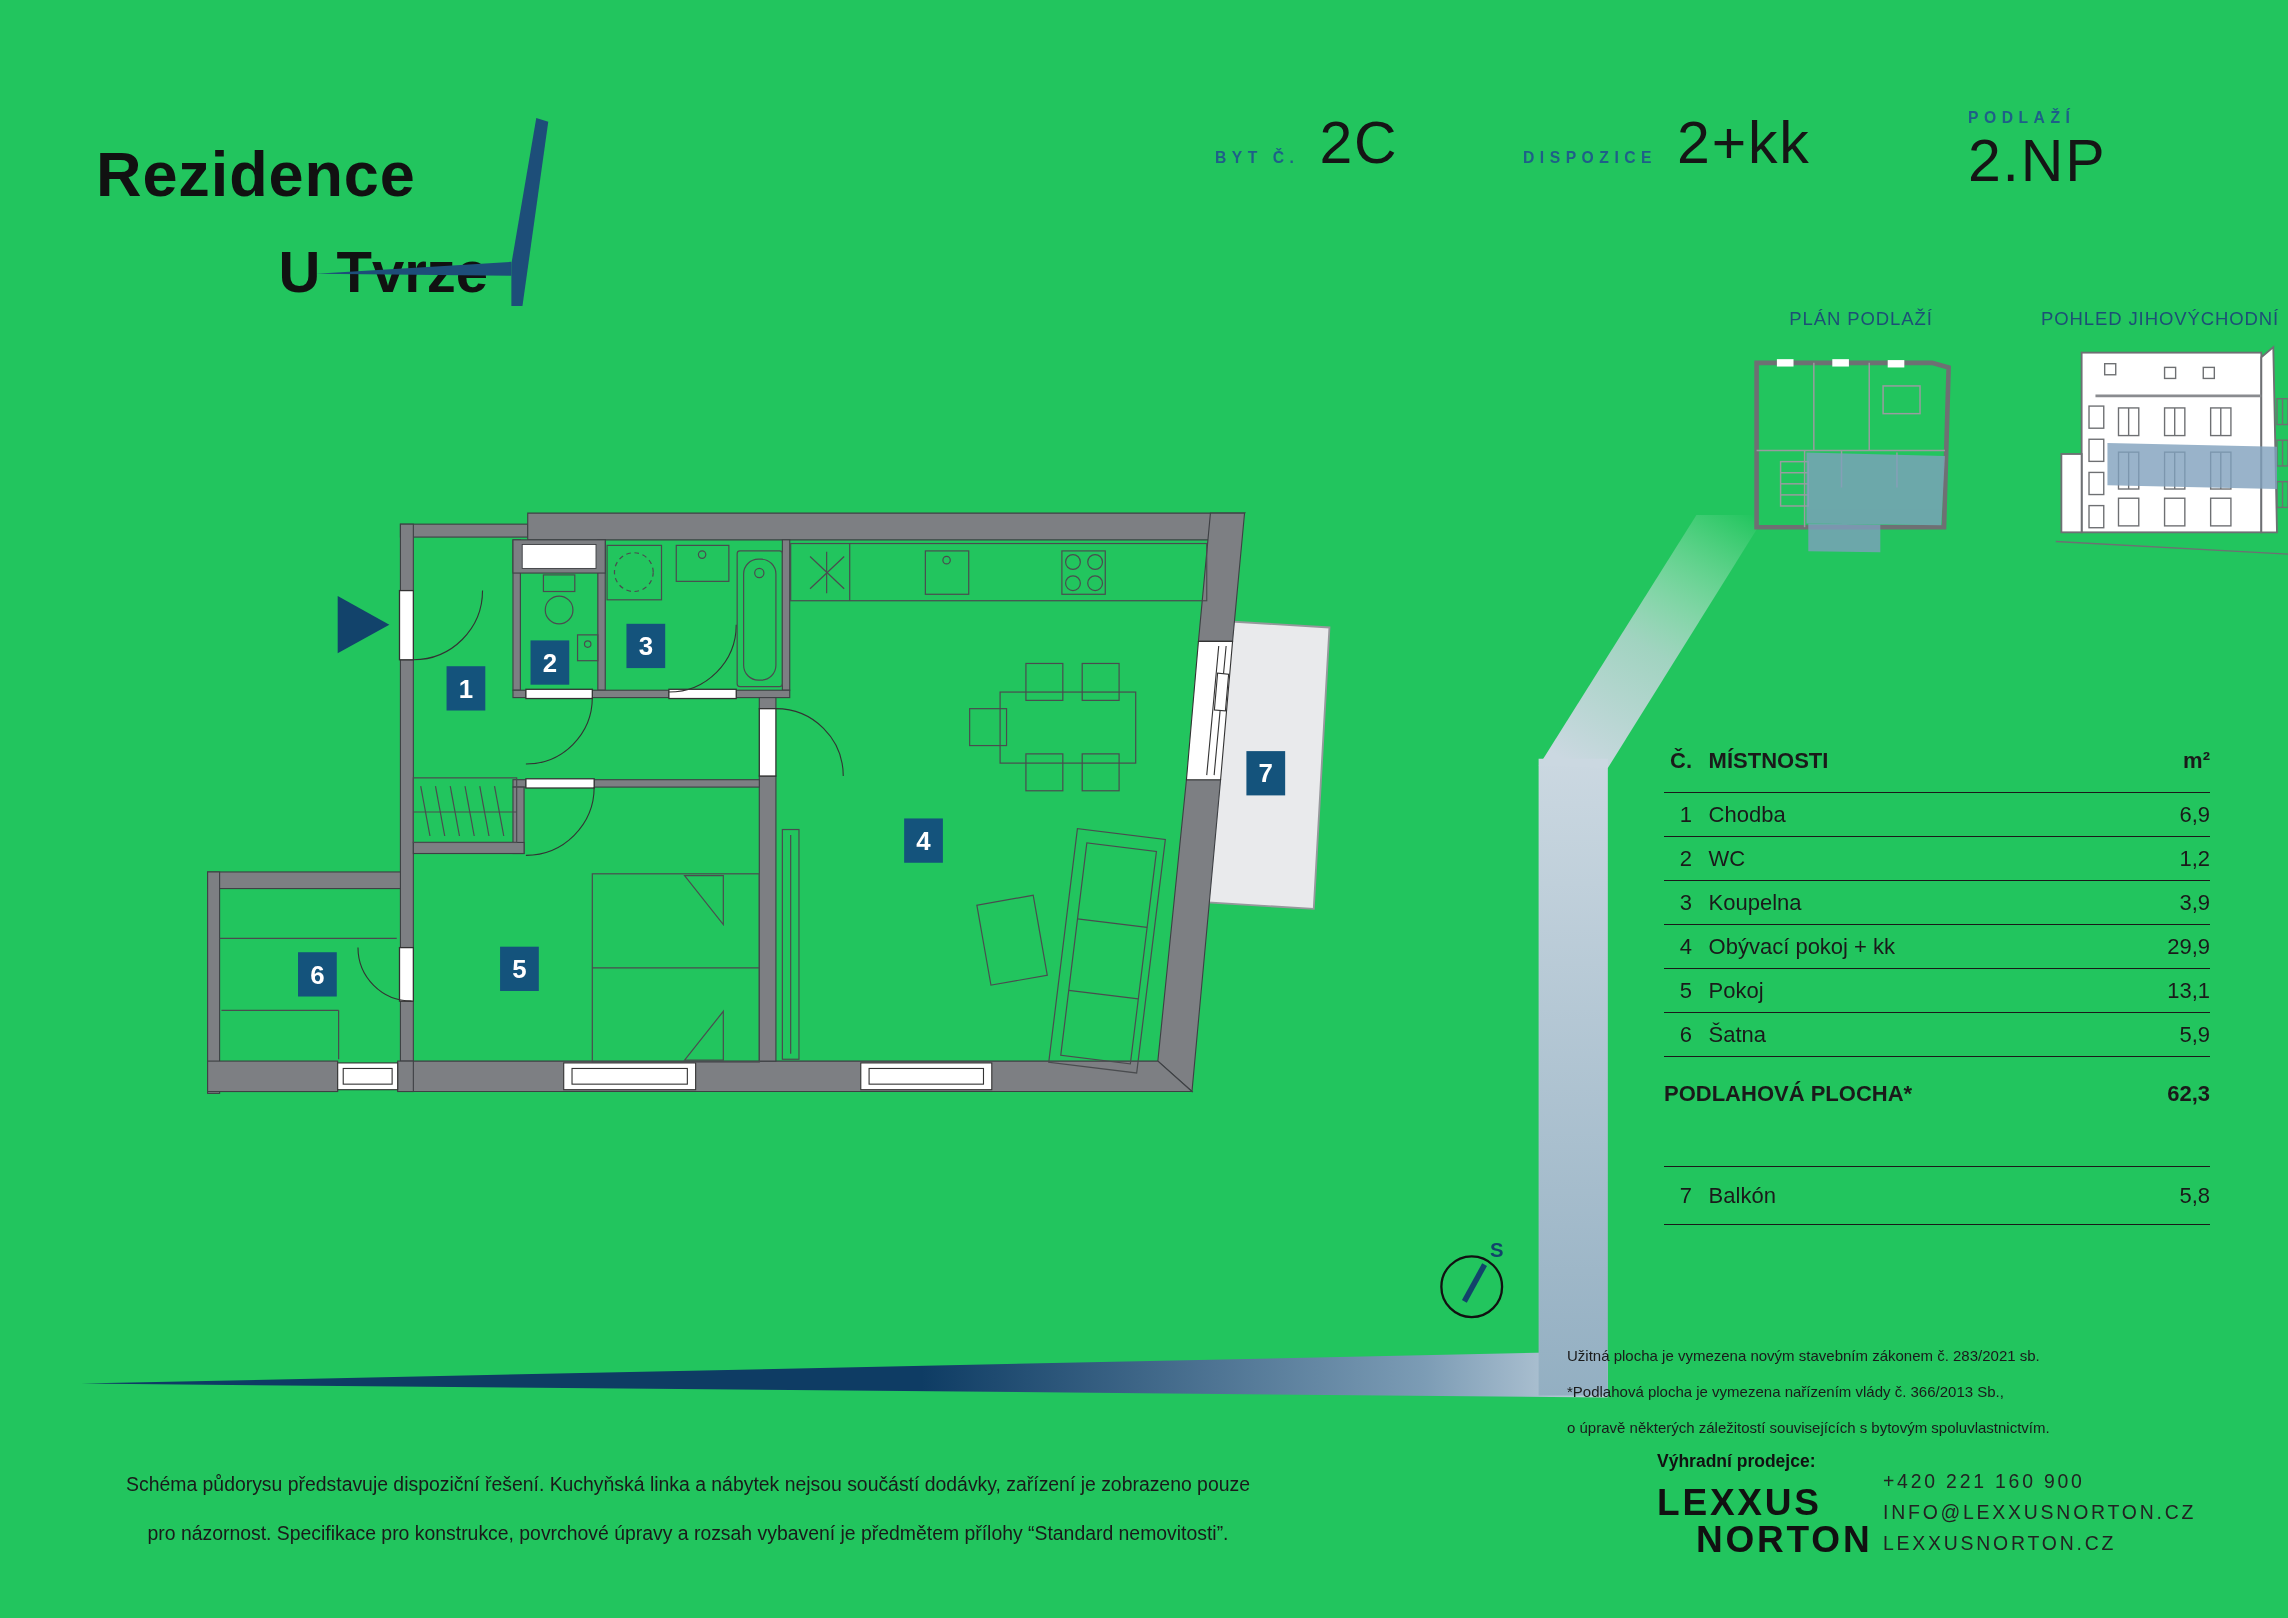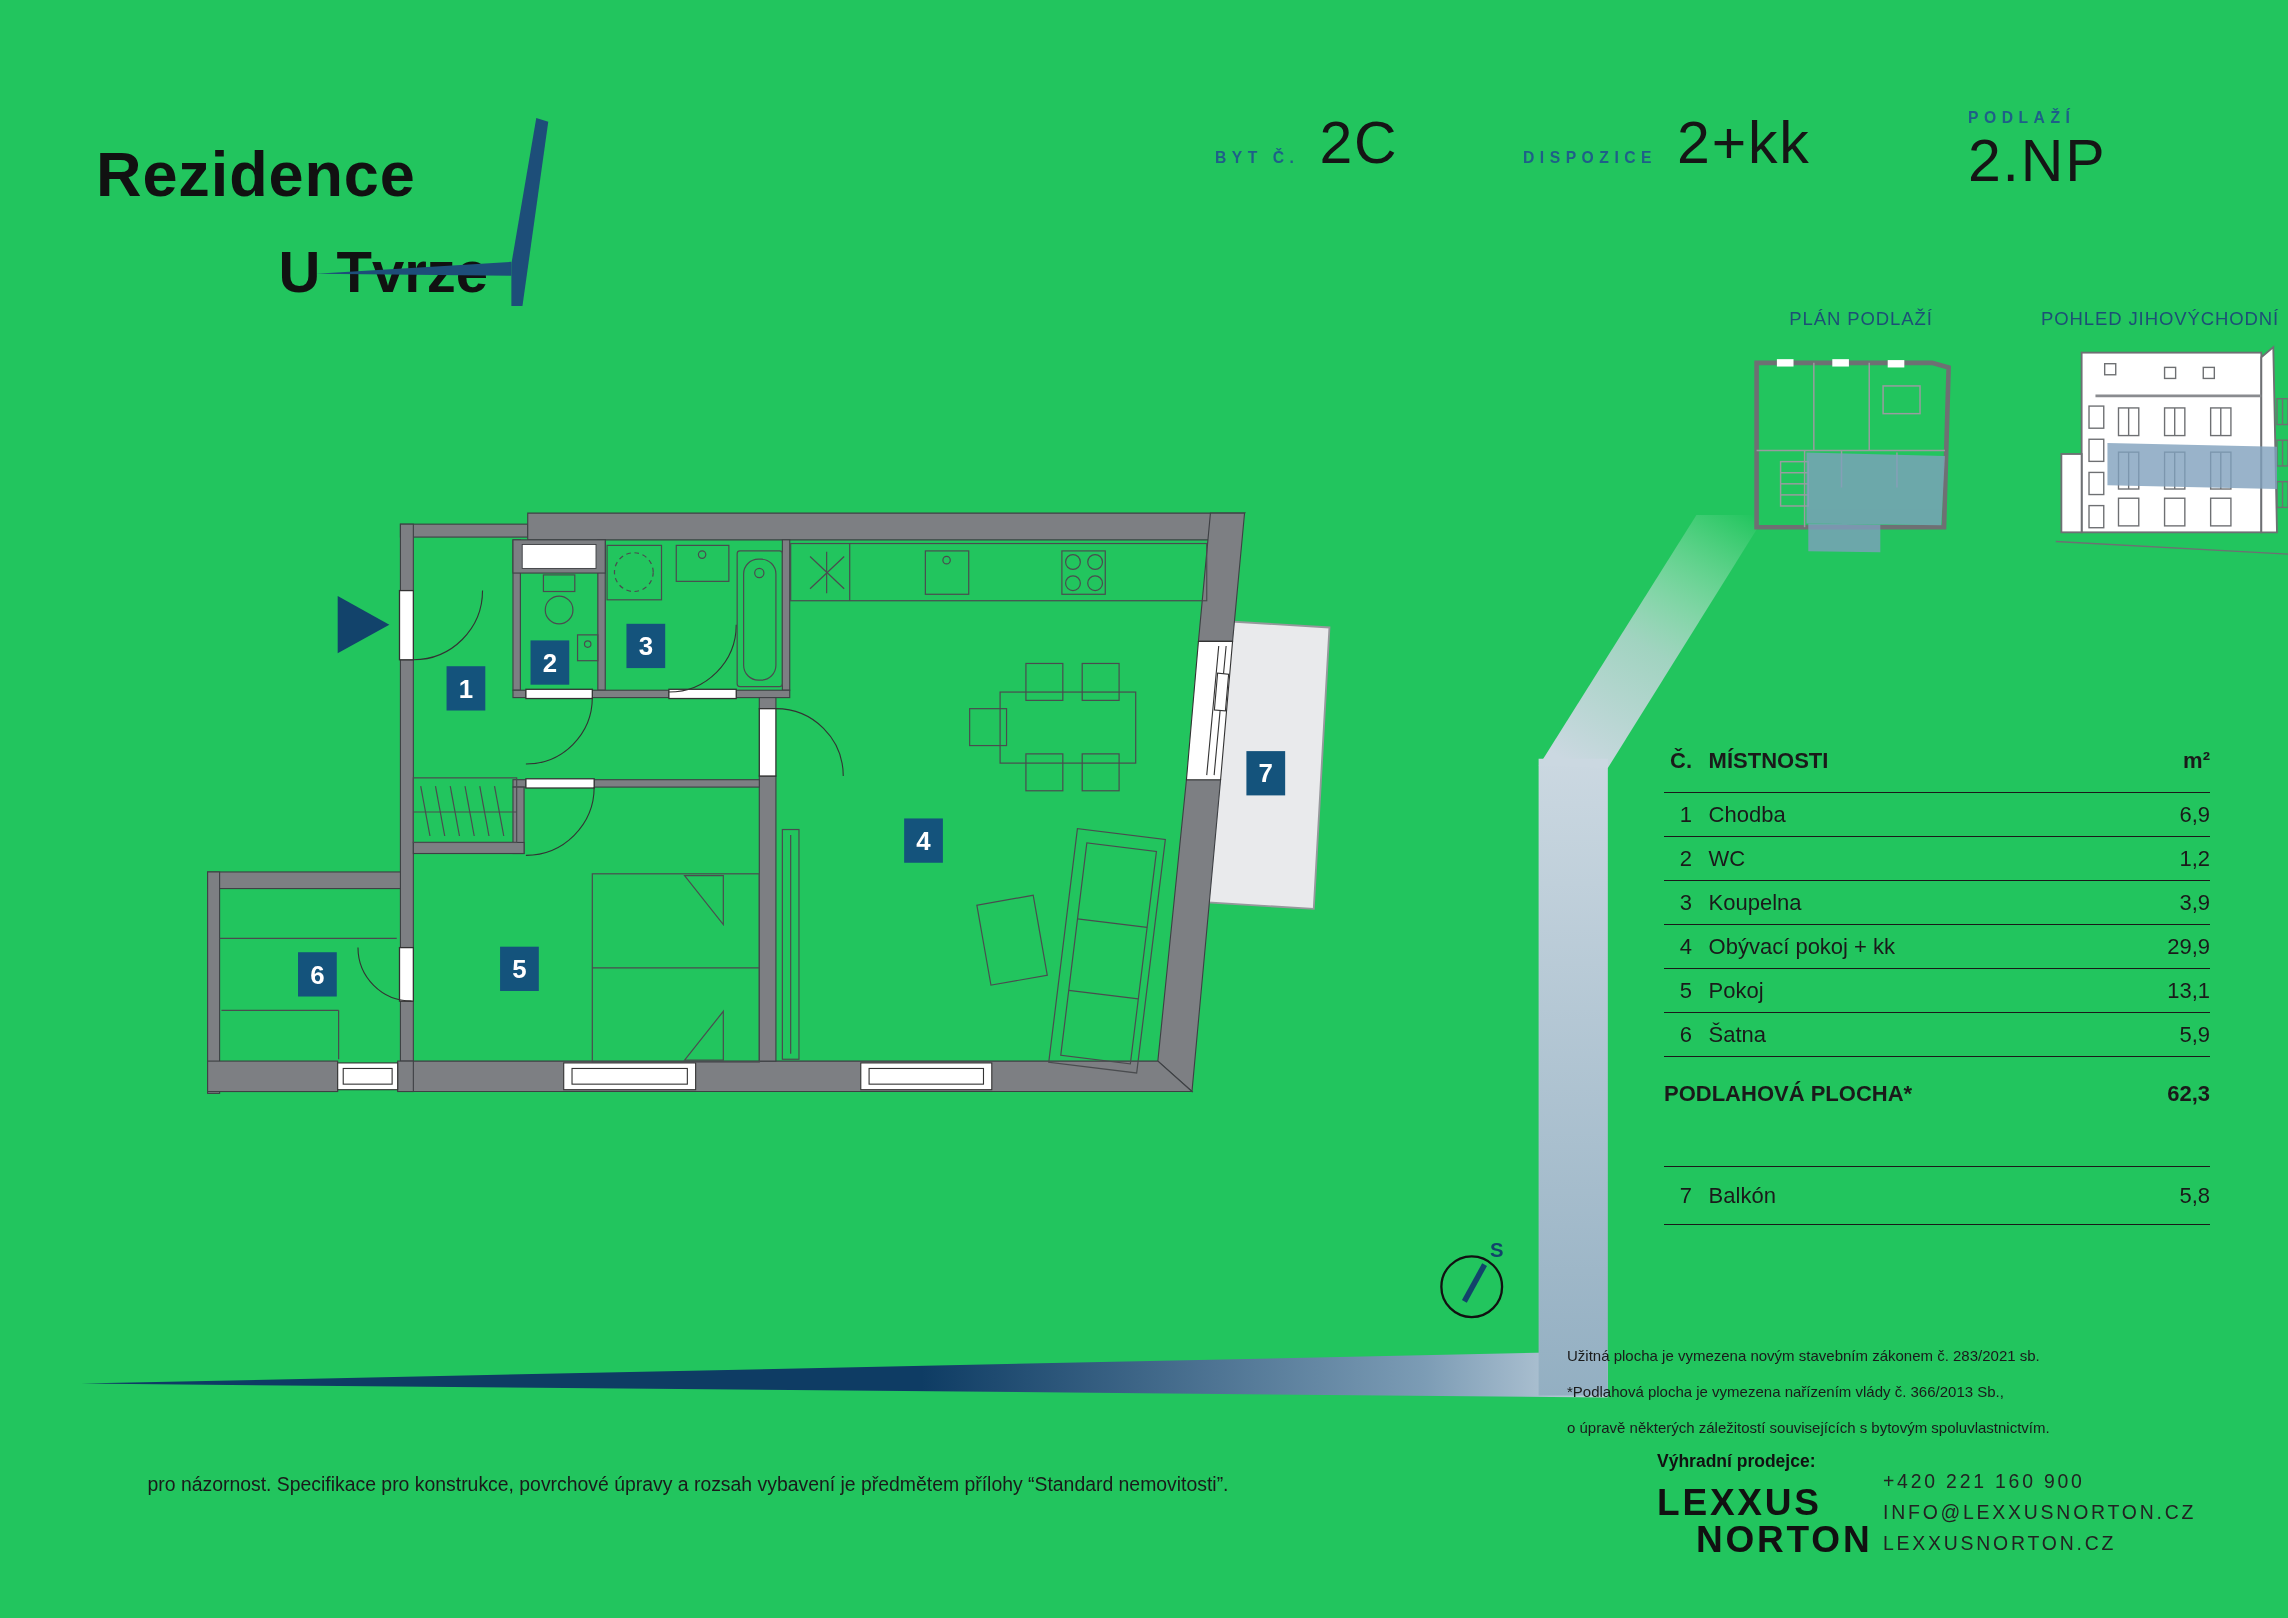--- a/index.html
+++ b/index.html
@@ -395,20 +395,21 @@
     </div>
   </div>
 
   <div class="abs notes">
     <div>Užitná plocha je vymezena novým stavebním zákonem č. 283/2021 sb.</div>
     <div>*Podlahová plocha je vymezena nařízením vlády č. 366/2013 Sb.,</div>
     <div>o úpravě některých záležitostí souvisejících s bytovým spoluvlastnictvím.</div>
   </div>
 
   <div class="abs disclaimer">
+    <div>Schéma půdorysu představuje dispoziční řešení. Kuchyňská linka a nábytek nejsou součástí dodávky, zařízení je zobrazeno pouze</div>
     <div>pro názornost. Specifikace pro konstrukce, povrchové úpravy a rozsah vybavení je předmětem přílohy “Standard nemovitosti”.</div>
   </div>
 
   <div class="abs seller-label">Výhradní prodejce:</div>
   <div class="abs seller-n1">LEXXUS</div>
   <div class="abs seller-n2">NORTON</div>
   <div class="abs contact">
     <div>+420 221 160 900</div>
     <div>INFO@LEXXUSNORTON.CZ</div>
     <div>LEXXUSNORTON.CZ</div>

